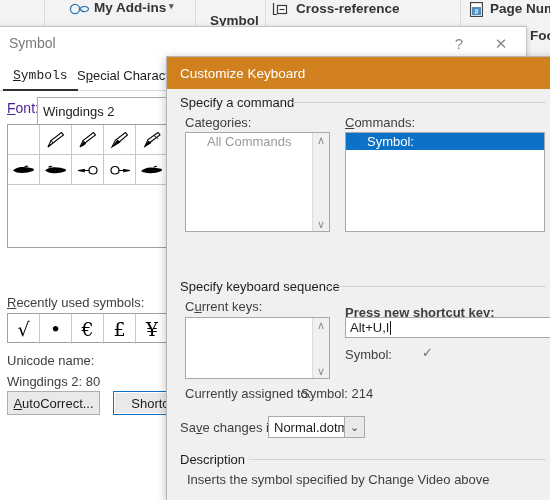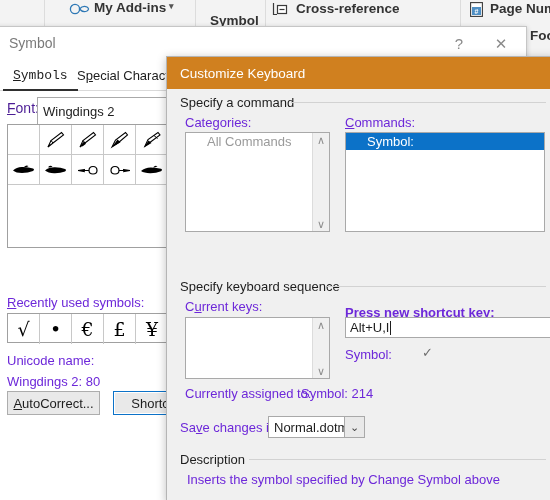--- a/index.html
+++ b/index.html
@@ -147,21 +147,21 @@
 
   .textfield {
     position:absolute; box-sizing:border-box;
     background:#ffffff; border:1px solid #a9a9a9;
     font-size:13px; color:#1d1d1d; display:flex; align-items:center;
     padding-left:4px; height:21px;
   }
   .caret {
     display:inline-block; width:1px; height:14px; background:#1d1d1d; margin-left:1px;
   }
-  .plaintext { position:absolute; font-size:13px; color:#6d28d9; white-space:nowrap; }
+  .plaintext { position:absolute; font-size:13px; color:#404040; white-space:nowrap; }
 </style>
 </head>
 <body>
 
 <div id="root">
 
   <div class="ribbon">
     <div class="ribbon-sep" style="left:44px;"></div>
     <div class="ribbon-sep" style="left:195px;"></div>
     <div class="ribbon-sep" style="left:265px;"></div>
@@ -424,18 +424,18 @@
       <div class="plaintext lbl" style="left:134px; top:297px;">Symbol: 214</div>
 
       <div class="plaintext lbl" style="left:13px; top:331px;">Sa<u>v</u>e changes in:</div>
       <div class="combo" style="position:absolute; left:101px; top:327px; width:97px; height:22px;">
         <span>Normal.dotm</span>
         <span style="position:absolute; right:0; top:0; width:19px; height:20px; background:#e9e9e9; border-left:1px solid #a9a9a9; display:flex; align-items:center; justify-content:center; font-size:11px; color:#444;">⌄</span>
       </div>
 
       <div class="grp-label" style="left:13px; top:363px;">Description</div>
       <div class="grp-rule" style="left:82px; top:370px; width:297px;"></div>
-      <div class="plaintext lbl" style="left:20px; top:383px;">Inserts the symbol specified by Change Symbol above</div>
+      <div class="plaintext lbl" style="left:20px; top:383px;">Inserts the symbol specified by Change Video above</div>
 
     </div>
   </div>
 
 </div>
 
 </body></html>

